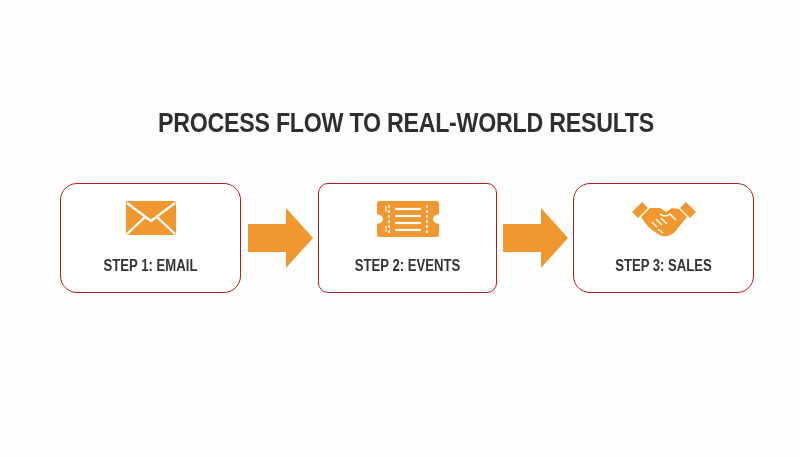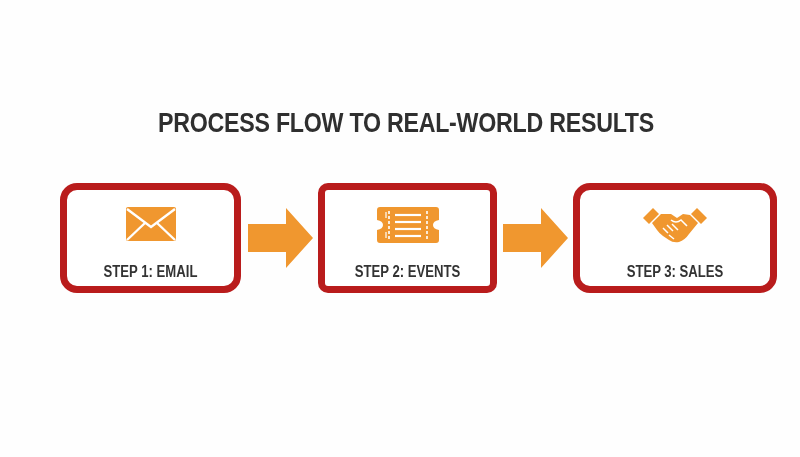--- a/index.html
+++ b/index.html
@@ -13,21 +13,21 @@
     position: absolute; left: 0; width: 812px; top: 108px;
     text-align: center;
     font-size: 27px; font-weight: bold; color: #2f2f2f;
     letter-spacing: -0.3px;
     transform: scaleX(0.86); transform-origin: 406px 0;
     white-space: nowrap;
   }
   .box {
     position: absolute; top: 183px; height: 110px;
     box-sizing: border-box;
-    border: 7px solid #b91c1c;
+    border: 1px solid #b91c1c;
     border-radius: 17px;
     background: #ffffff;
   }
   .box .icon {
     position: absolute; left: 50%; top: 17px;
     transform: translateX(-50%);
   }
   .box .label {
     position: absolute; left: 0; right: 0; top: 73px;
     text-align: center;
@@ -75,21 +75,21 @@
   </span>
   <div class="label">STEP 2: EVENTS</div>
 </div>
 
 <span class="arrow" style="left:503px;">
   <svg width="66" height="60" viewBox="0 0 66 60">
     <polygon points="0,16 38,16 38,0 65,30 38,60 38,44 0,44" fill="#f0972f"></polygon>
   </svg>
 </span>
 
-<div class="box" style="left:573px; width:204px;">
+<div class="box" style="left:573px; width:181px;">
   <span class="icon" style="top:16px;">
     <svg width="64" height="38" viewBox="0 0 64 38">
 
       <polygon points="0,12 10,2 16,8 6,18" fill="#f0972f"></polygon>
 
       <polygon points="64,12 54,2 48,8 58,18" fill="#f0972f"></polygon>
 
       <path d="M9,17 L18,8 L28,8 L34,12 L40,8 L47,9 L55,17 L46,28 Q42,34 36,36 Q30,37 26,34 L20,30 Q16,27 14,24 Z" fill="#f0972f"></path>
 
       <path d="M28,14 Q33,18 38,14 L44,20" fill="none" stroke="#ffffff" stroke-width="1.6"></path>

